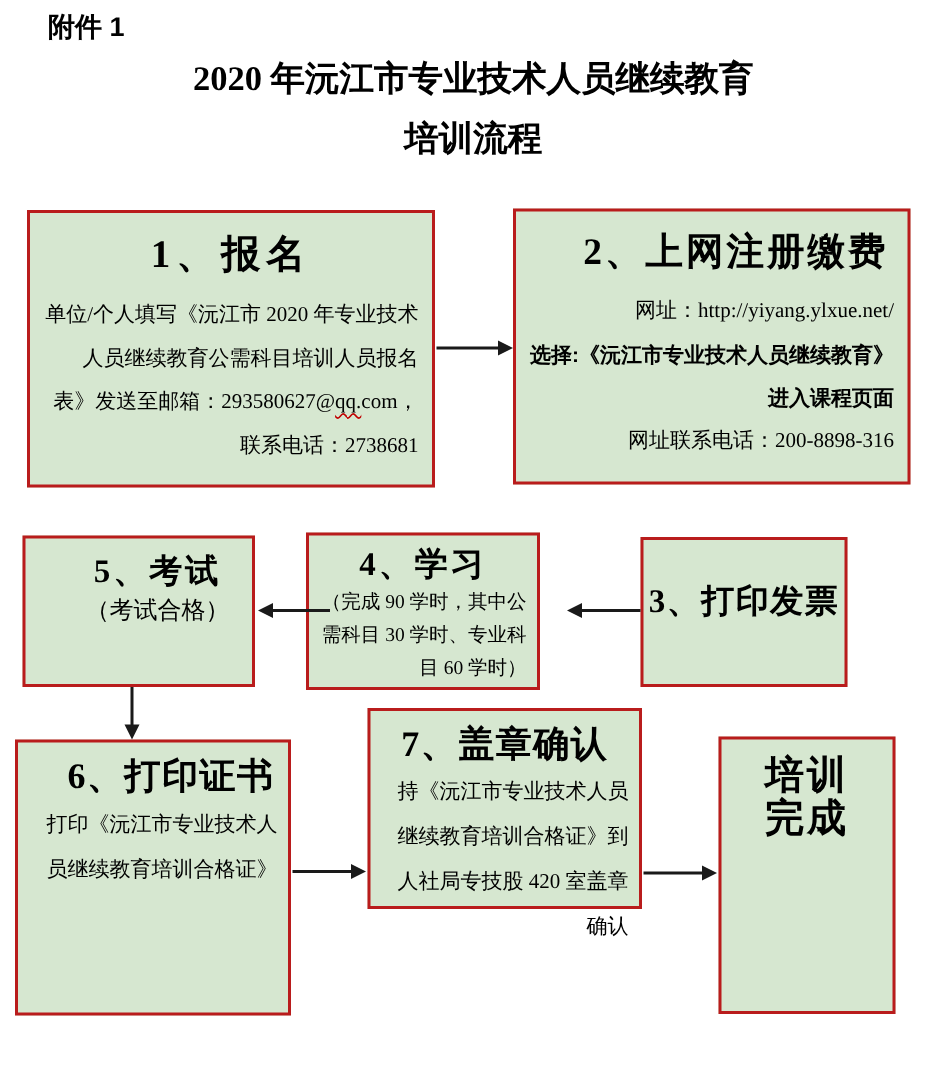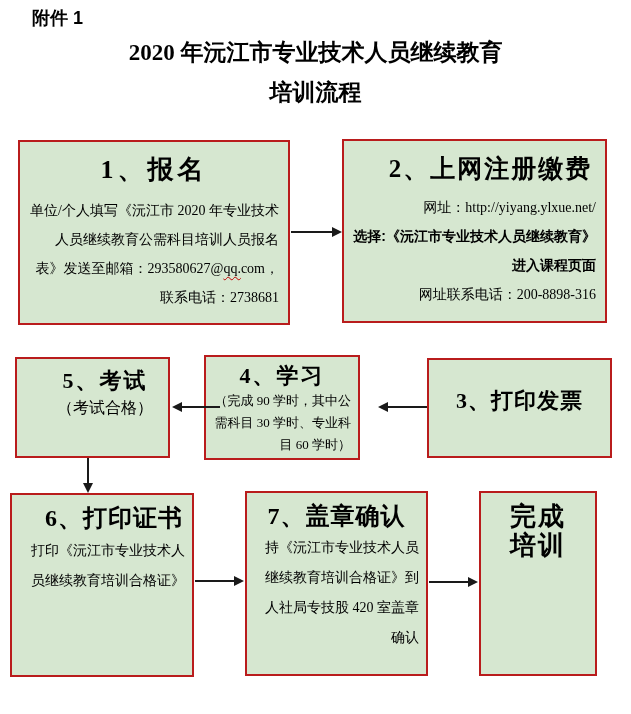--- a/index.html
+++ b/index.html
@@ -23,27 +23,27 @@
   #box2 .box-body{padding-top:6px;}
   #box2 .box-body p{margin:0;line-height:29px;}
   #box2 .bold-line{font-weight:700;font-family:"Liberation Sans","DejaVu Sans",sans-serif;font-size:14px;}
   
   #box5{left:15px;top:357px;width:155px;height:101px;padding-left:25px;}
   #box5 .box-title{font-size:22px;padding-top:8px;line-height:28px;letter-spacing:2px;}
   #box5 .subtitle{font-size:16px;text-align:center;line-height:26px;}
   #box4{left:204px;top:355px;width:156px;height:105px;}
   #box4 .box-title{font-size:22px;padding-top:5px;line-height:28px;letter-spacing:2px;}
   #box4 .box-body{font-size:13px;line-height:22px;padding:0 7px;}
-  #box3{left:427px;top:358px;width:185px;height:100px;}
+  #box3{left:427px;top:358px;width:138px;height:100px;}
   #box3 .box-title{font-size:22px;padding-top:26px;line-height:30px;letter-spacing:1px;}
   
   #box6{left:10px;top:493px;width:184px;height:184px;}
   #box6 .box-title{font-size:24px;padding-top:7px;line-height:32px;letter-spacing:1px;margin-left:24px;}
   #box6 .box-body{padding:2px 7px 0 7px;line-height:30px;}
-  #box7{left:245px;top:491px;width:183px;height:185px;}
+  #box7{left:245px;top:472px;width:183px;height:134px;}
   #box7 .box-title{font-size:24px;padding-top:7px;line-height:32px;letter-spacing:1px;}
   #box7 .box-body{padding:1px 7px 0 7px;line-height:30px;}
   #box8{left:479px;top:491px;width:118px;height:185px;}
   #box8 .box-title{font-size:26px;padding-top:9px;line-height:29px;letter-spacing:2px;}
   
   .arrow{position:absolute;background:#1a1a1a;}
   .arrow-h{height:2px;}
   .arrow-v{width:2px;}
   .head-right::after{content:"";position:absolute;right:-9px;top:-4px;width:0;height:0;
       border-left:10px solid #1a1a1a;border-top:5px solid transparent;border-bottom:5px solid transparent;}
@@ -97,22 +97,22 @@
     <div class="box-body">打印《沅江市专业技术人员继续教育培训合格证》</div>
   </div>
 
   <div id="box7" class="flowbox">
     <div class="box-title">7、盖章确认</div>
     <div class="box-body">持《沅江市专业技术人员继续教育培训合格证》到人社局专技股 420 室盖章确认</div>
   </div>
 
   <div id="box8" class="flowbox">
     <div class="box-title">
+      <div>培训</div>
       <div>完成</div>
-      <div>培训</div>
     </div>
   </div>
 
   <div class="arrow arrow-h head-right" style="left:291px;top:231px;width:42px;"></div>
   <div class="arrow arrow-h head-left" style="left:387px;top:406px;width:40px;"></div>
   <div class="arrow arrow-h head-left" style="left:181px;top:406px;width:39px;"></div>
   <div class="arrow arrow-v head-down" style="left:87px;top:458px;height:26px;"></div>
   <div class="arrow arrow-h head-right" style="left:195px;top:580px;width:40px;"></div>
   <div class="arrow arrow-h head-right" style="left:429px;top:581px;width:40px;"></div>
 

